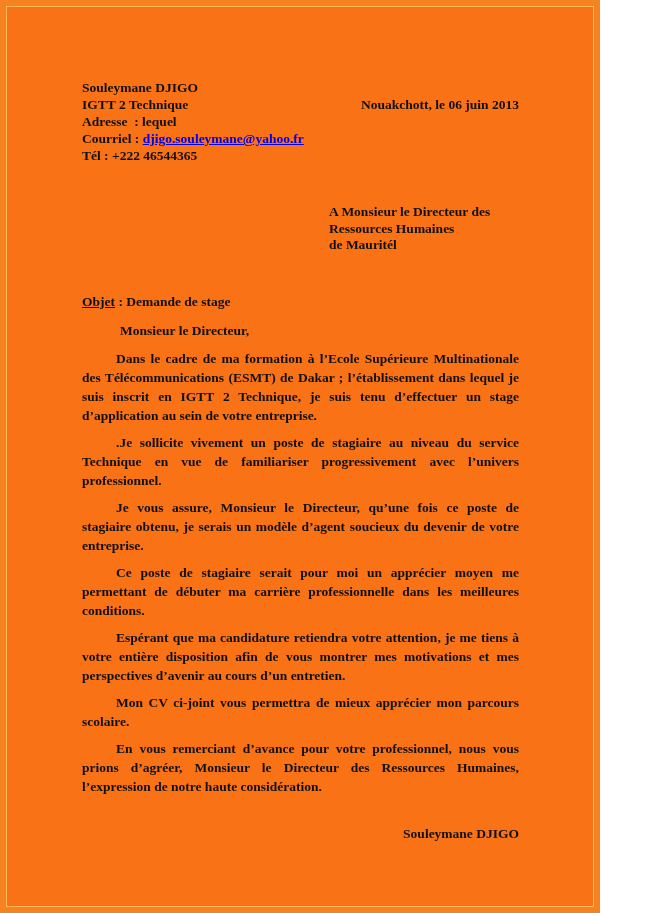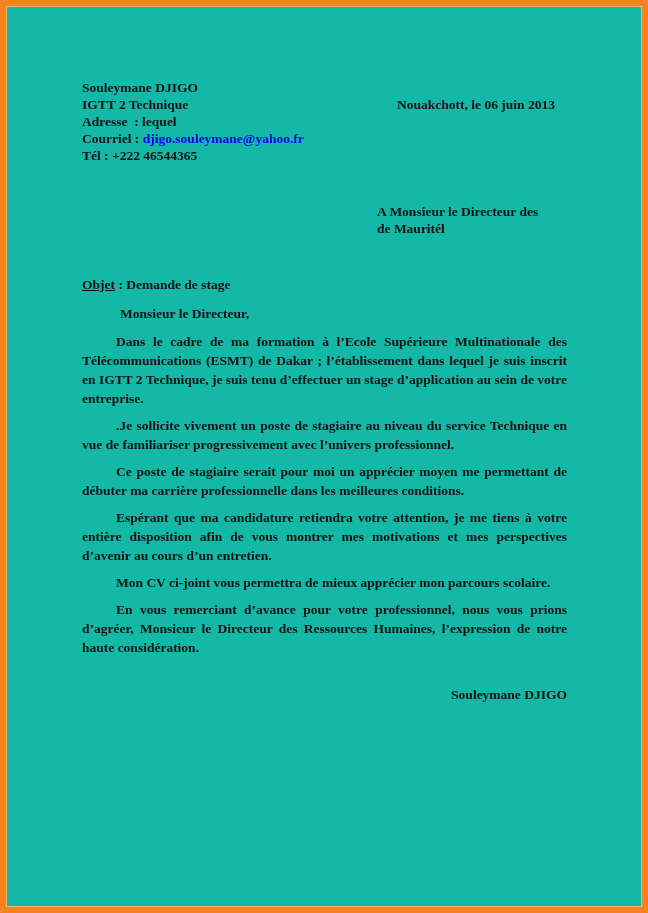--- a/index.html
+++ b/index.html
@@ -2,24 +2,24 @@
 <html><head>
 <meta charset="utf-8">
 <style>
   html, body {
     margin: 0;
     padding: 0;
     background: #ffffff;
   }
   .page {
     position: relative;
-    width: 648px;
+    width: 600px;
     height: 913px;
     box-sizing: border-box;
-    background: #14b8a6;
+    background: #f97316;
     border: 6px solid #F5831F;
     box-shadow: inset 0 0 0 1px #FFB75E;
     font-family: "Liberation Serif", "DejaVu Serif", serif;
     font-weight: bold;
     color: #111111;
     overflow: hidden;
   }
   .content {
     box-sizing: border-box;
     padding: 73px 75px 0 76px;
@@ -27,26 +27,27 @@
   }
   .header-row {
     position: relative;
   }
   .sender div {
     line-height: 17px;
     white-space: pre-wrap;
   }
   .email-link {
     color: #0000EE;
+    text-decoration: underline;
     cursor: pointer;
   }
   .date {
     position: absolute;
     top: 17px;
-    right: 12px;
+    right: 0;
     line-height: 17px;
   }
   .recipient {
     width: 182px;
     margin: 40px 8px 0 auto;
     text-align: left;
     line-height: 16.5px;
   }
   .subject {
     margin-top: 38px;
@@ -84,29 +85,31 @@
         <div>IGTT 2 Technique</div>
         <div>Adresse  : lequel</div>
         <div><span>Courriel : </span><a class="email-link">djigo.souleymane@yahoo.fr</a></div>
         <div>Tél : +222 46544365</div>
       </div>
       <div class="date">Nouakchott, le 06 juin 2013</div>
     </div>
 
     <div class="recipient">
       <div>A Monsieur le Directeur des</div>
+      <div>Ressources Humaines</div>
       <div>de Mauritél</div>
     </div>
 
     <div class="subject"><span class="subject-label">Objet</span><span> : Demande de stage</span></div>
 
     <p class="salutation">Monsieur le Directeur,</p>
 
     <p class="body-paragraph">Dans le cadre de ma formation à l’Ecole Supérieure Multinationale des Télécommunications (ESMT) de Dakar ; l’établissement dans lequel je suis inscrit en IGTT 2 Technique, je suis tenu d’effectuer un stage d’application au sein de votre entreprise.</p>
     <p class="body-paragraph">.Je sollicite vivement un poste de stagiaire au niveau du service Technique en vue de familiariser progressivement avec l’univers professionnel.</p>
+    <p class="body-paragraph">Je vous assure, Monsieur le Directeur, qu’une fois ce poste de stagiaire obtenu, je serais un modèle d’agent soucieux du devenir de votre entreprise.</p>
     <p class="body-paragraph">Ce poste de stagiaire serait pour moi un apprécier moyen me permettant de débuter ma carrière professionnelle dans les meilleures conditions.</p>
     <p class="body-paragraph">Espérant que ma candidature retiendra votre attention, je me tiens à votre entière disposition afin de vous montrer mes motivations et mes perspectives d’avenir au cours d’un entretien.</p>
     <p class="body-paragraph">Mon CV ci-joint vous permettra de mieux apprécier mon parcours scolaire.</p>
     <p class="body-paragraph">En vous remerciant d’avance pour votre professionnel, nous vous prions d’agréer, Monsieur le Directeur des Ressources Humaines, l’expression de notre haute considération.</p>
 
     <div class="signature">Souleymane DJIGO</div>
 
   </div>
 </div>
 

